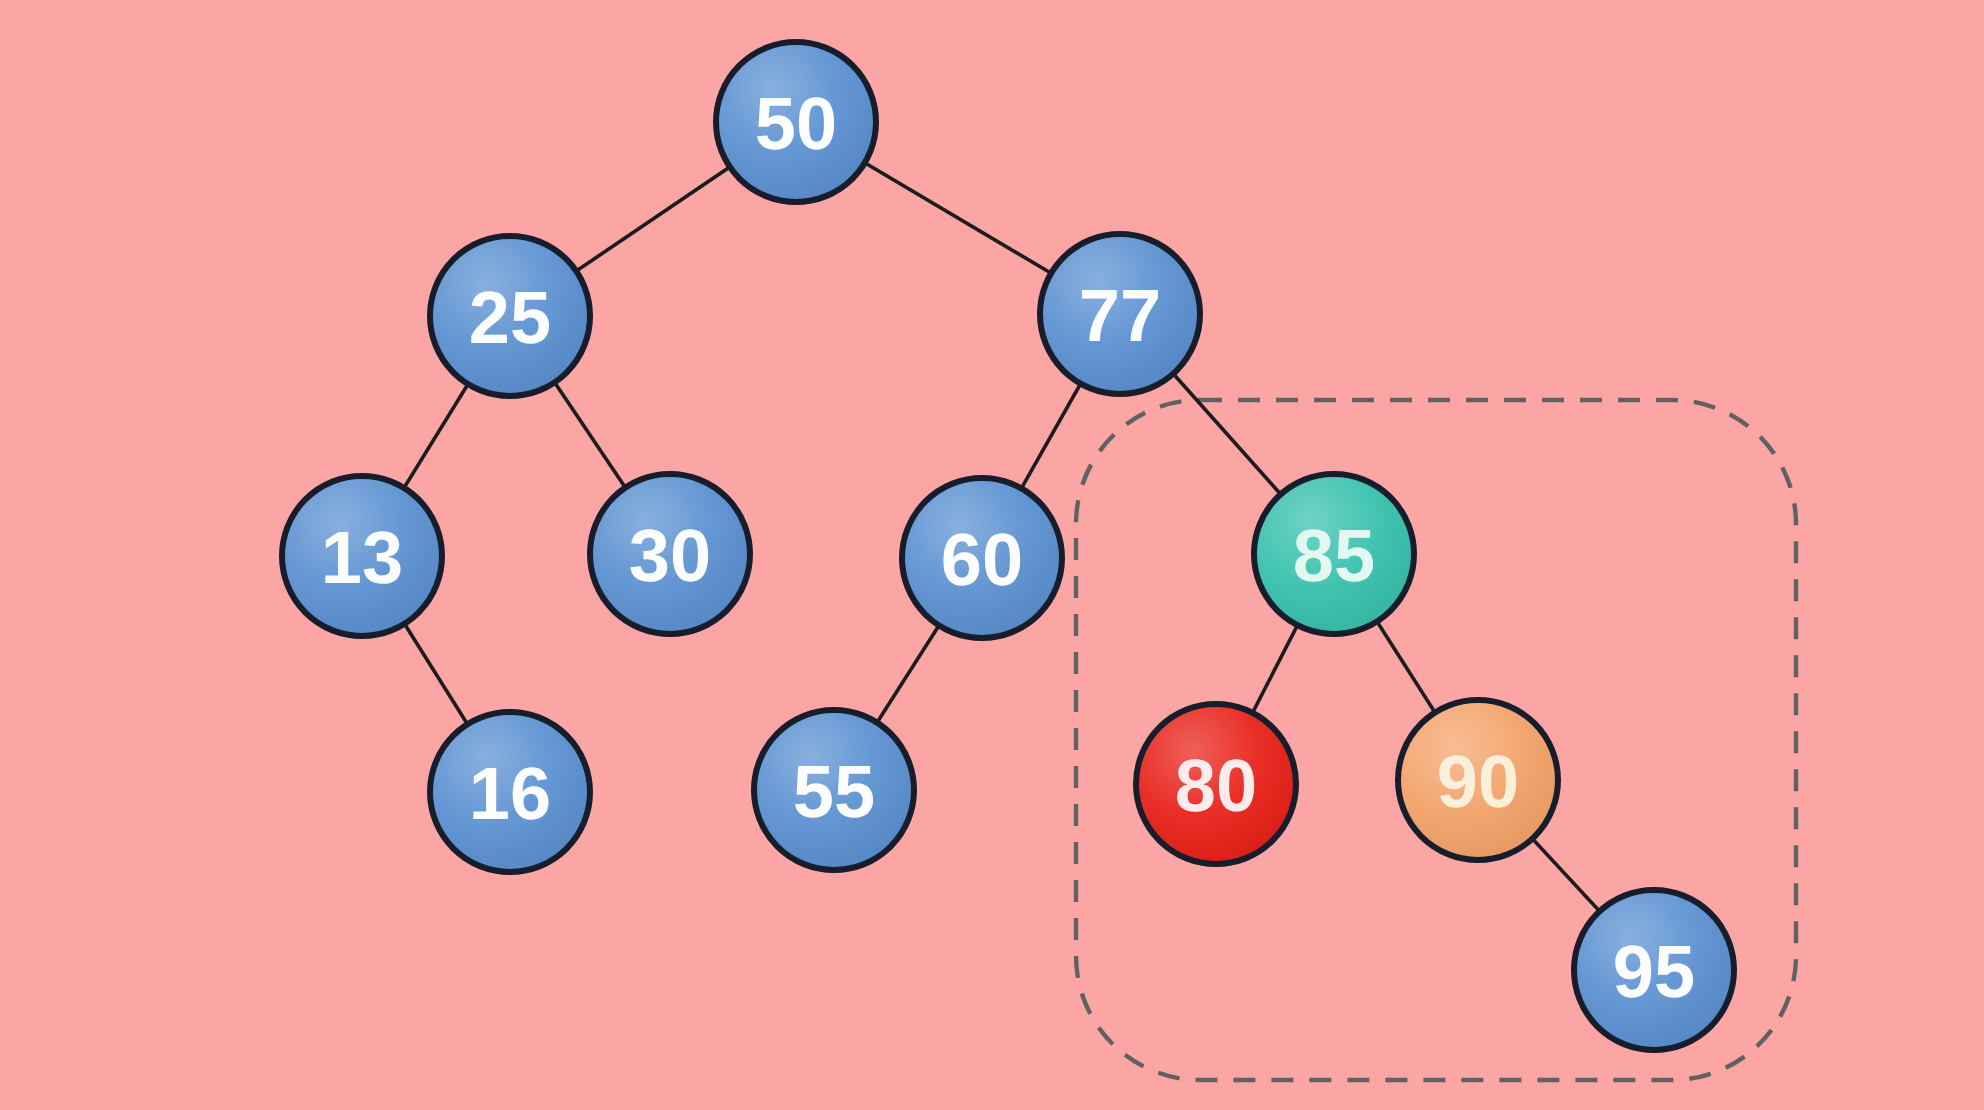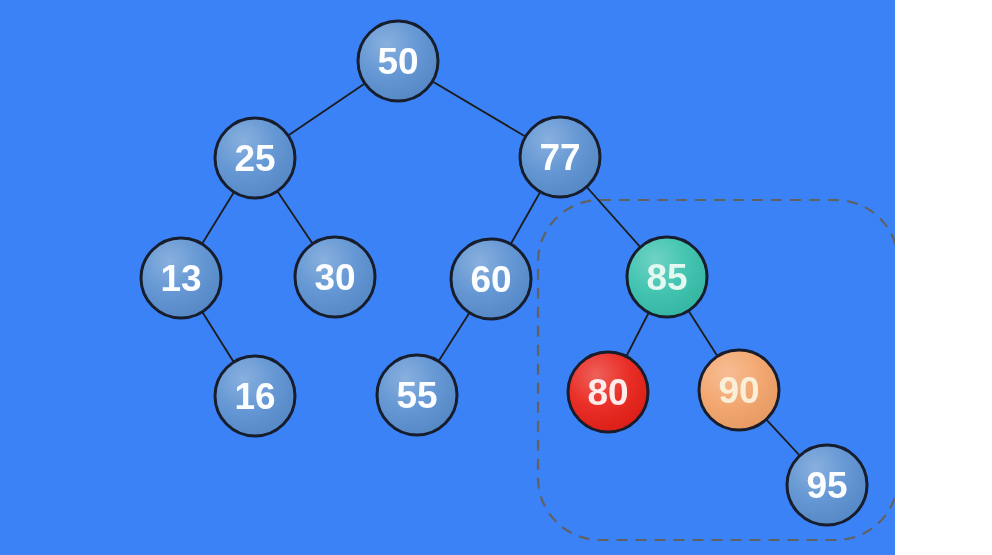--- a/index.html
+++ b/index.html
@@ -3,23 +3,23 @@
 <meta charset="utf-8">
 <style>
   html, body {
     margin: 0;
     padding: 0;
     background: #ffffff;
     font-family: "Liberation Sans", sans-serif;
   }
   .stage {
     position: relative;
-    width: 895px;
+    width: 992px;
     height: 555px;
-    background: #3b82f6;
+    background: #fca5a5;
     overflow: hidden;
   }
   svg { display: block; }
   .node-label {
     font-family: "Liberation Sans", "DejaVu Sans", sans-serif;
     font-weight: 700;
     font-size: 37px;
     pointer-events: none;
   }
 </style>

